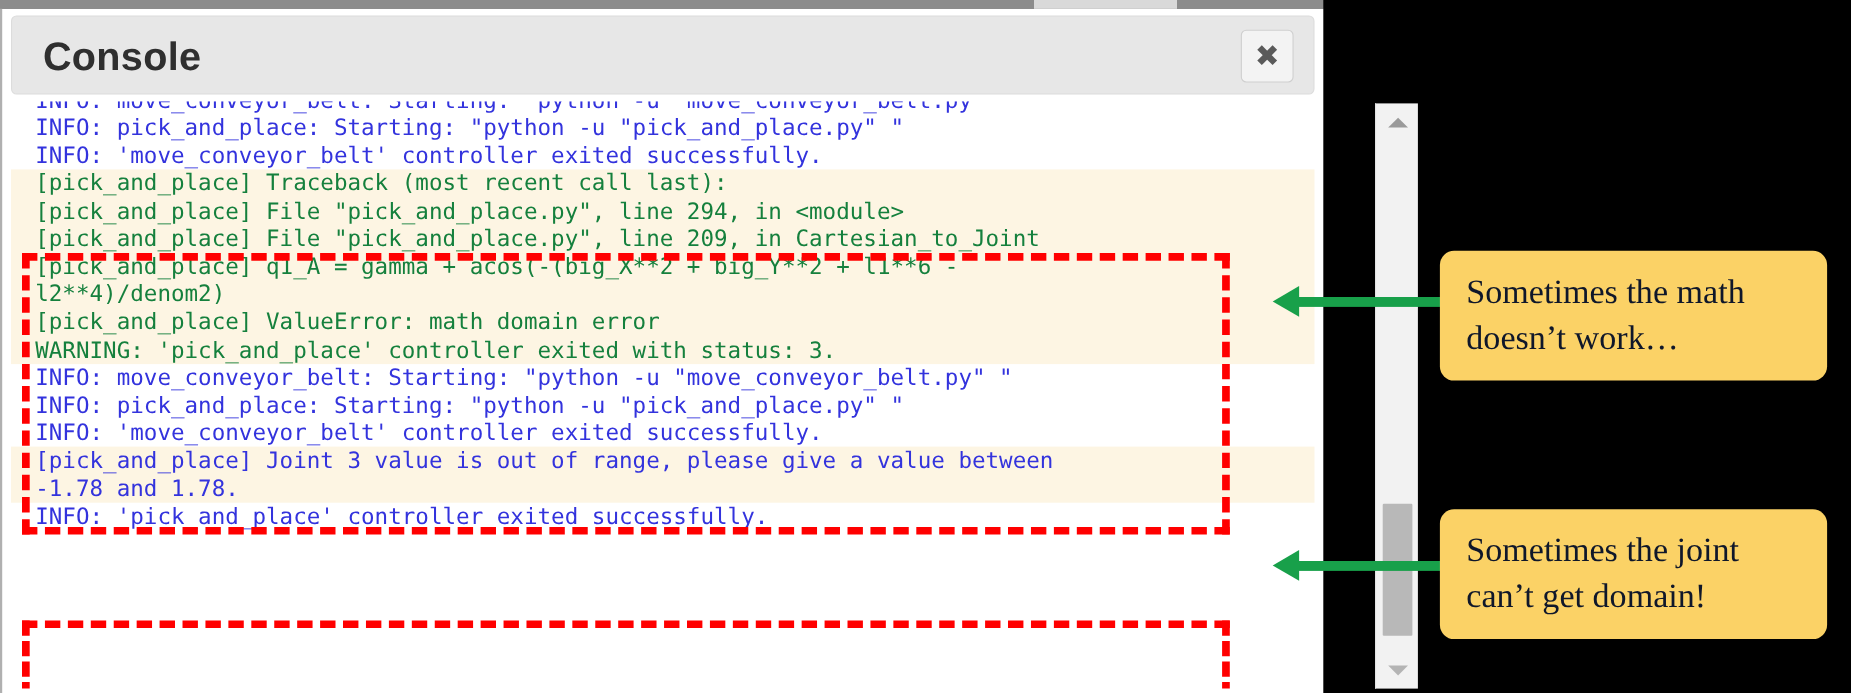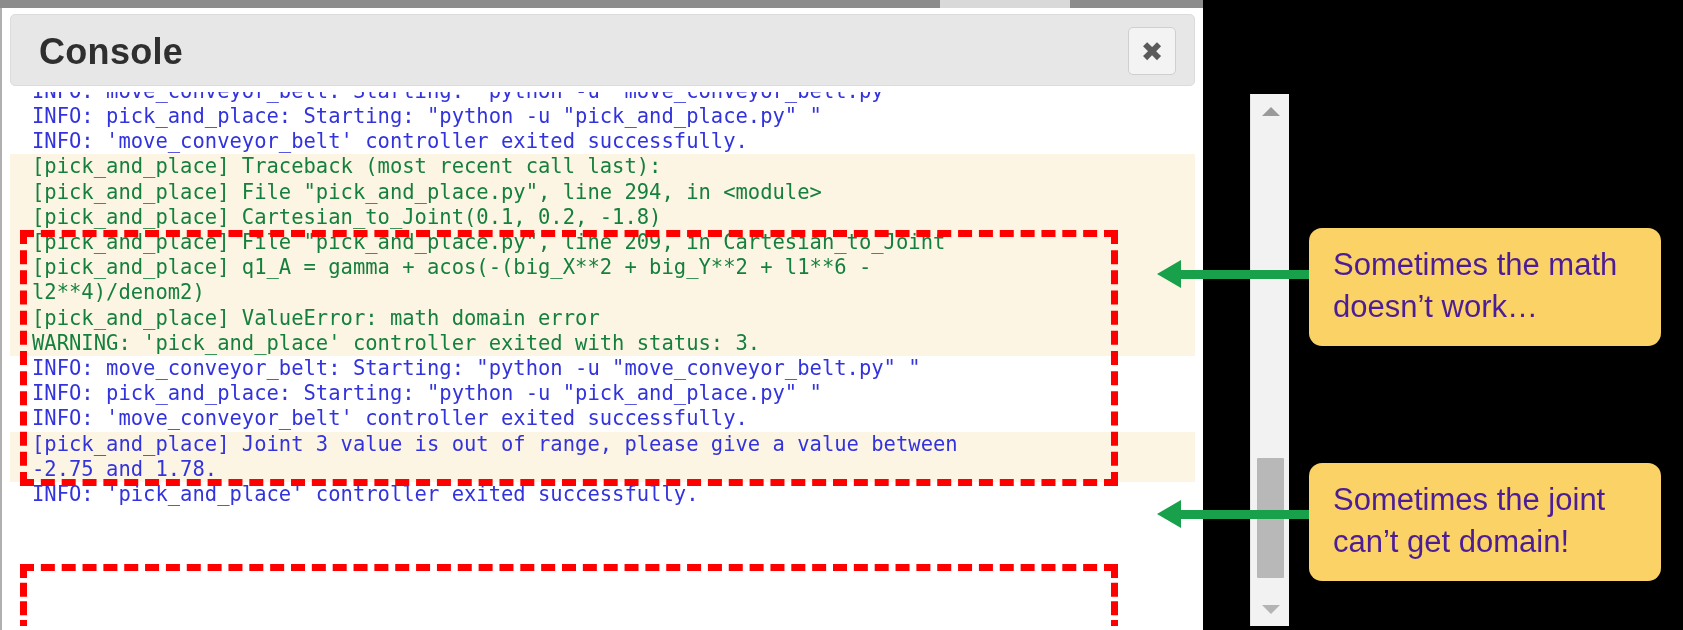--- a/index.html
+++ b/index.html
@@ -179,22 +179,22 @@
   }
 
   
   .callout {
     position: absolute;
     background: #fbd266;
     border-radius: 13px;
     padding: 16px 22px 18px 24px;
     font-size: 31px;
     line-height: 42px;
-    color: #4c1d95;
-    font-family: Liberation Sans, sans-serif;
+    color: #0f172a;
+    font-family: Liberation Serif, serif;
     z-index: 10;
     white-space: pre-line;
   }
   #callout-1 { left: 1309px; top: 228px; width: 352px; }
   #callout-2 { left: 1309px; top: 463px; width: 352px; }
 
   .arrow {
     position: absolute;
     z-index: 9;
     height: 9px;
@@ -238,37 +238,36 @@
         </div>
 
         <div id="lines-before">
             <div class="log-line">INFO: pick_and_place: Starting: "python -u "pick_and_place.py" "</div>
             <div class="log-line">INFO: 'move_conveyor_belt' controller exited successfully.</div>
           </div>
 
         <div class="hl-block" id="block1">
             <div class="log-line err">[pick_and_place] Traceback (most recent call last):</div>
             <div class="log-line err">[pick_and_place] File "pick_and_place.py", line 294, in &lt;module&gt;</div>
-            <div class="log-line err">[pick_and_place] Cartesian_to_Joint(0.1, 0.2, -1.8)</div>
             <div class="log-line err">[pick_and_place] File "pick_and_place.py", line 209, in Cartesian_to_Joint</div>
             <div class="log-line err">[pick_and_place] q1_A = gamma + acos(-(big_X**2 + big_Y**2 + l1**6 -</div>
             <div class="log-line err">l2**4)/denom2)</div>
             <div class="log-line err">[pick_and_place] ValueError: math domain error</div>
             <div class="log-line err">WARNING: 'pick_and_place' controller exited with status: 3.</div>
           </div>
 
         <div id="lines-middle">
             <div class="log-line">INFO: move_conveyor_belt: Starting: "python -u "move_conveyor_belt.py" "</div>
             <div class="log-line">INFO: pick_and_place: Starting: "python -u "pick_and_place.py" "</div>
             <div class="log-line">INFO: 'move_conveyor_belt' controller exited successfully.</div>
           </div>
 
         <div class="hl-block" id="block2">
             <div class="log-line">[pick_and_place] Joint 3 value is out of range, please give a value between</div>
-            <div class="log-line">-2.75 and 1.78.</div>
+            <div class="log-line">-1.78 and 1.78.</div>
           </div>
 
         <div id="lines-after">
             <div class="log-line">INFO: 'pick_and_place' controller exited successfully.</div>
           </div>
 
       </div>
 
       <div class="red-box" id="red-box-1"></div>
       <div class="red-box" id="red-box-2"></div>

